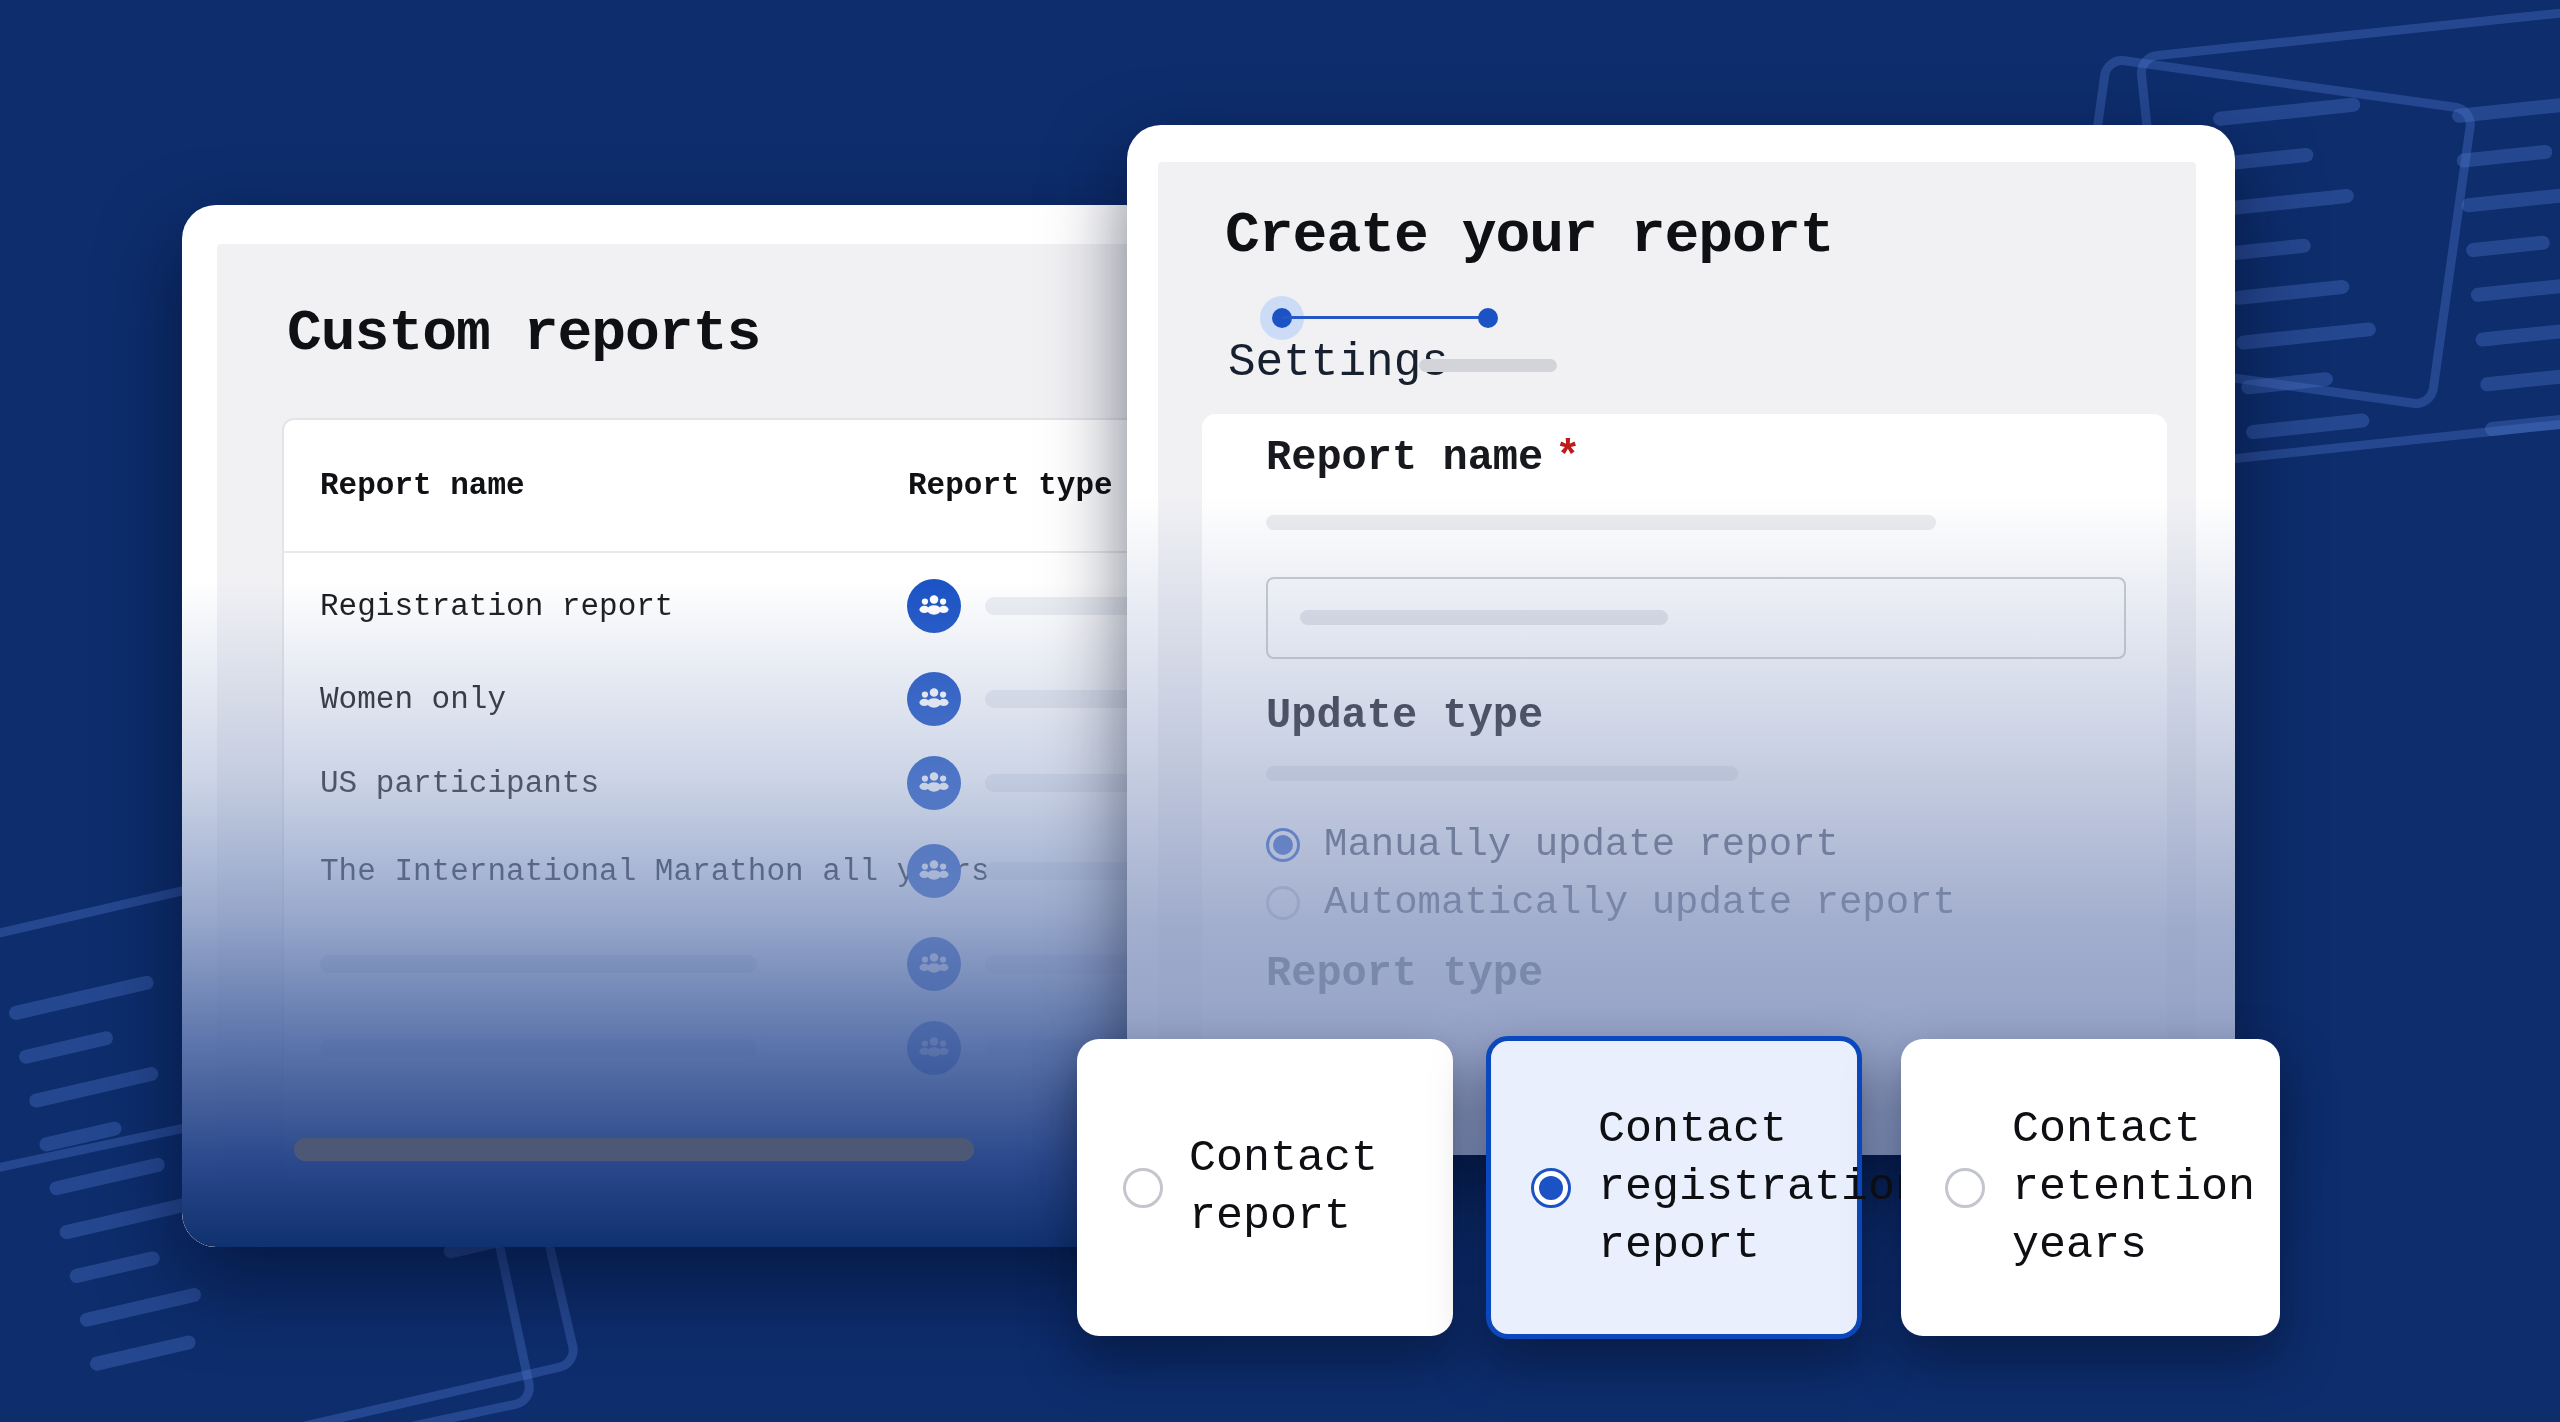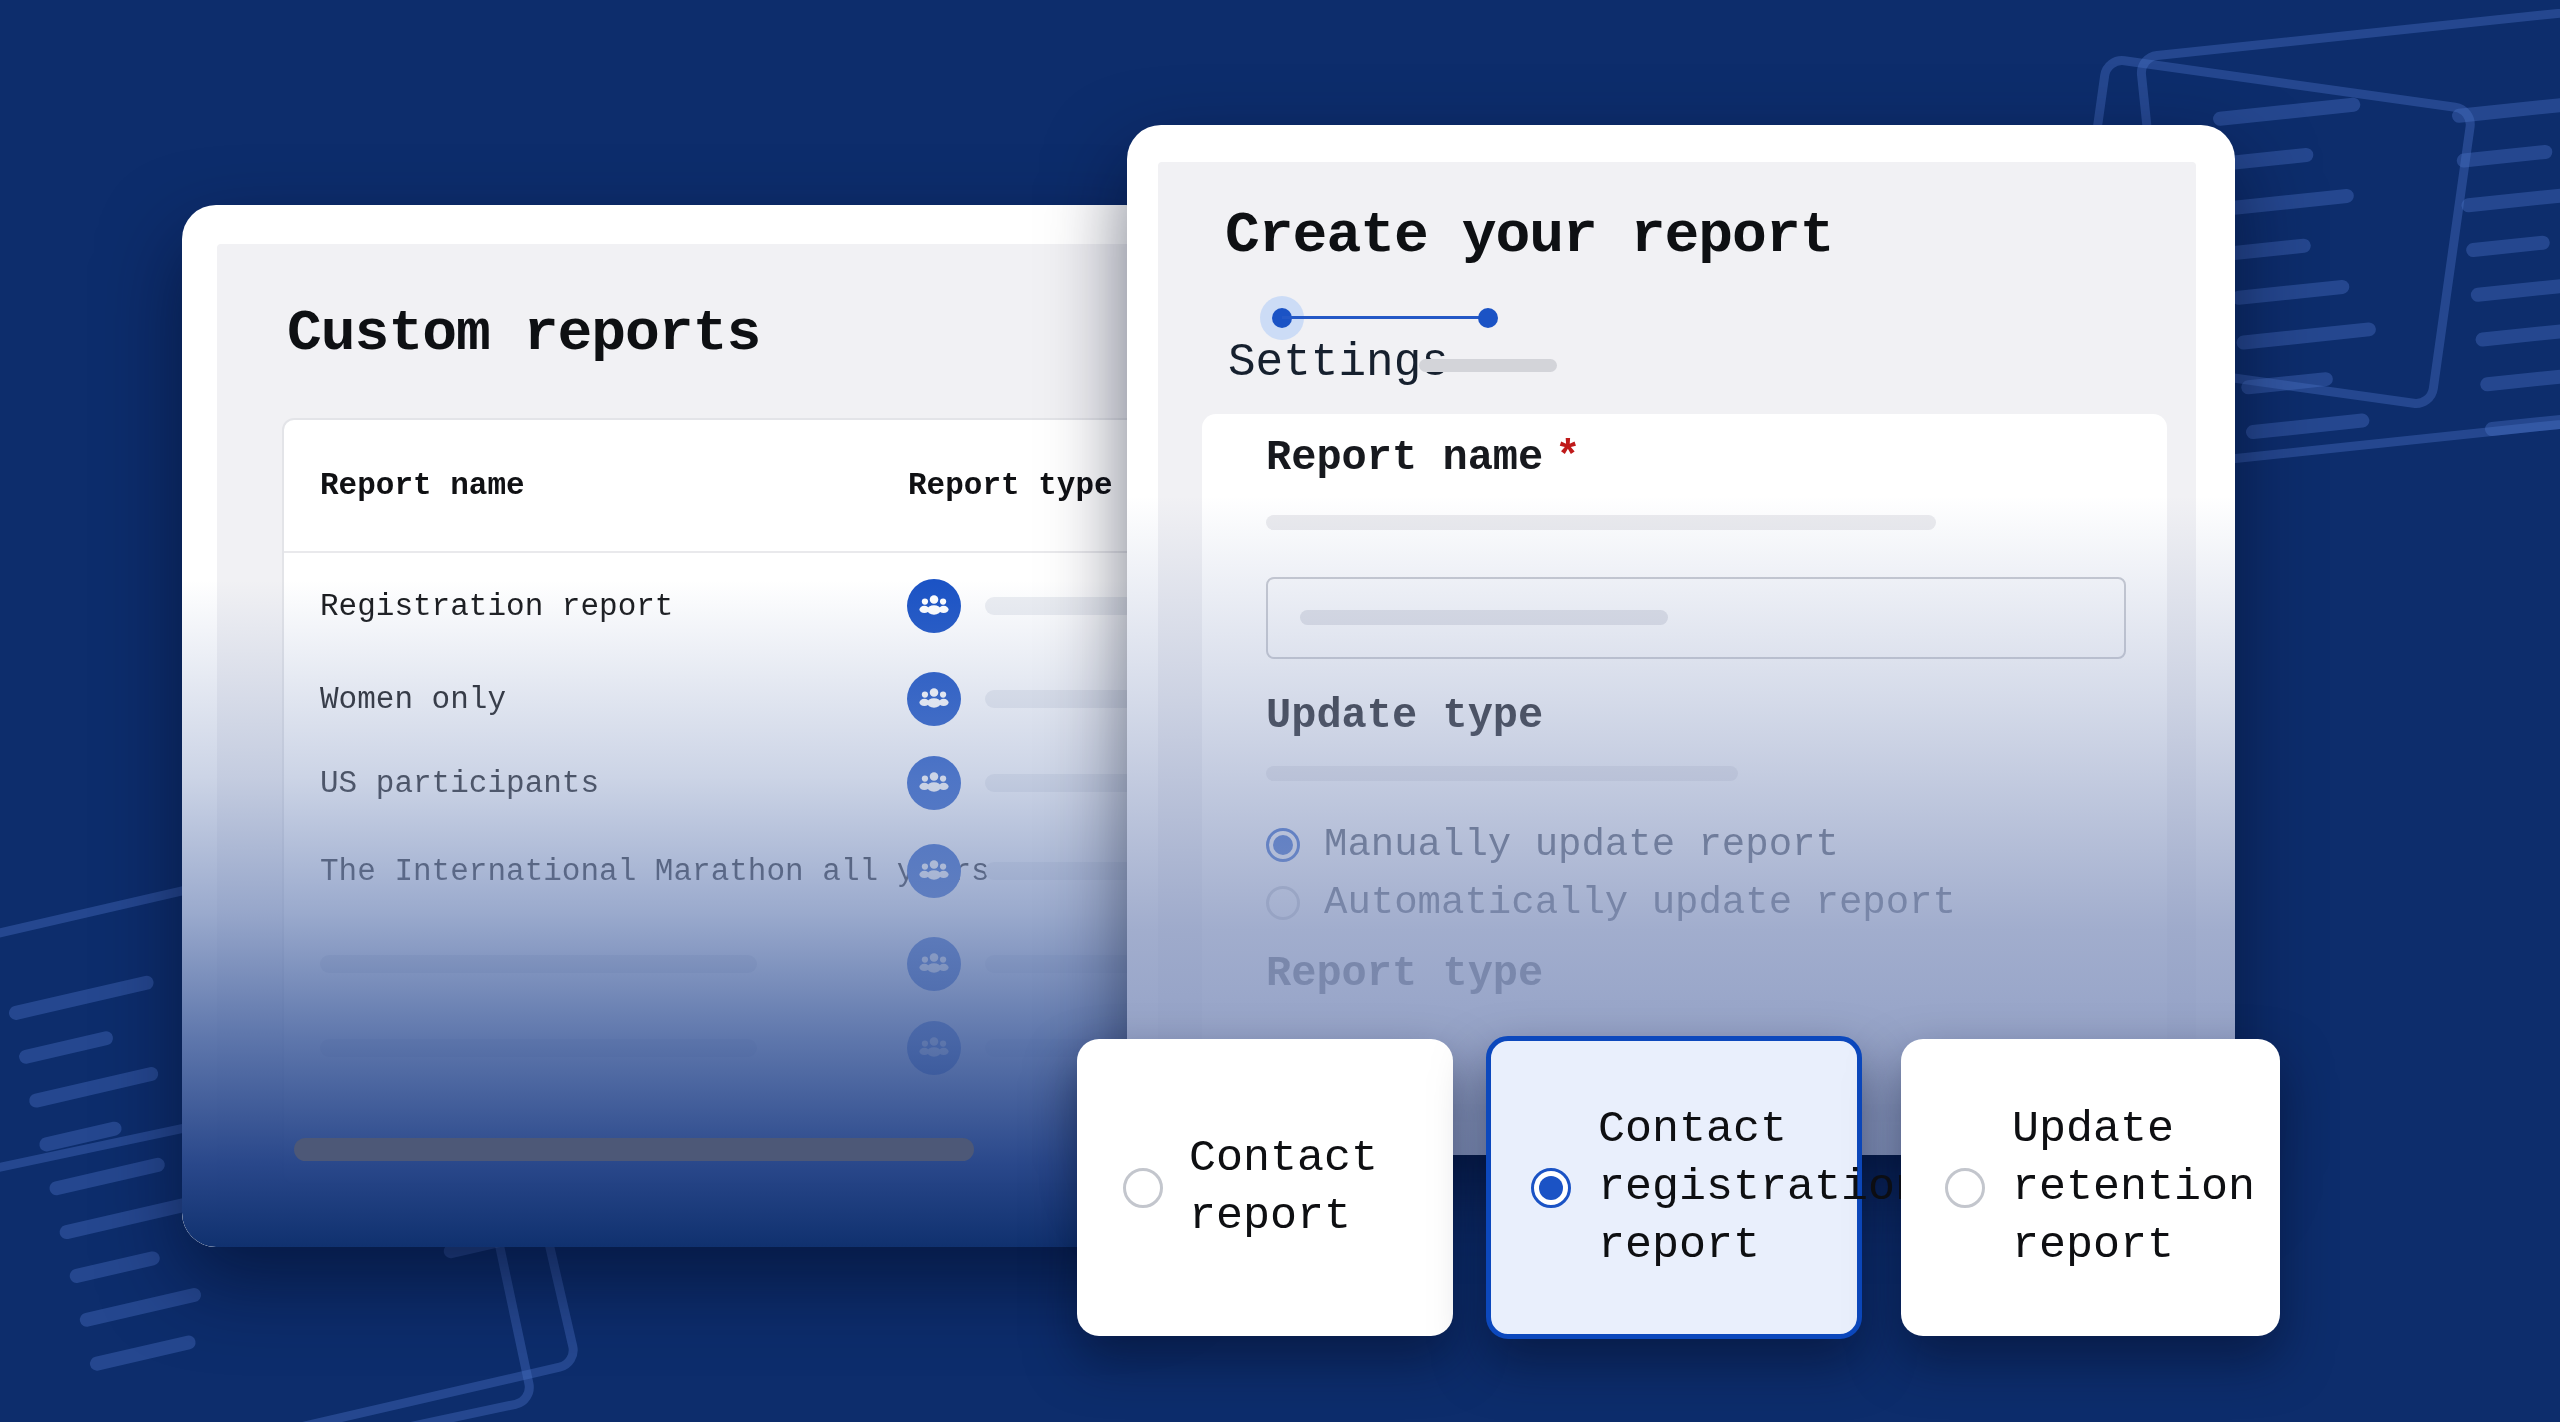--- a/index.html
+++ b/index.html
@@ -306,17 +306,17 @@
       <div class="bcard bcard-a">
         <span class="radio"></span>
         <span class="bcard-label">Contact report</span>
       </div>
       <div class="bcard bcard-b">
         <span class="radio sel"></span>
         <span class="bcard-label">Contact registration report</span>
       </div>
       <div class="bcard bcard-c">
         <span class="radio"></span>
-        <span class="bcard-label">Update retention report</span>
+        <span class="bcard-label">Contact retention years</span>
       </div>
     </div>
 
 </div>
 
 </body></html>

